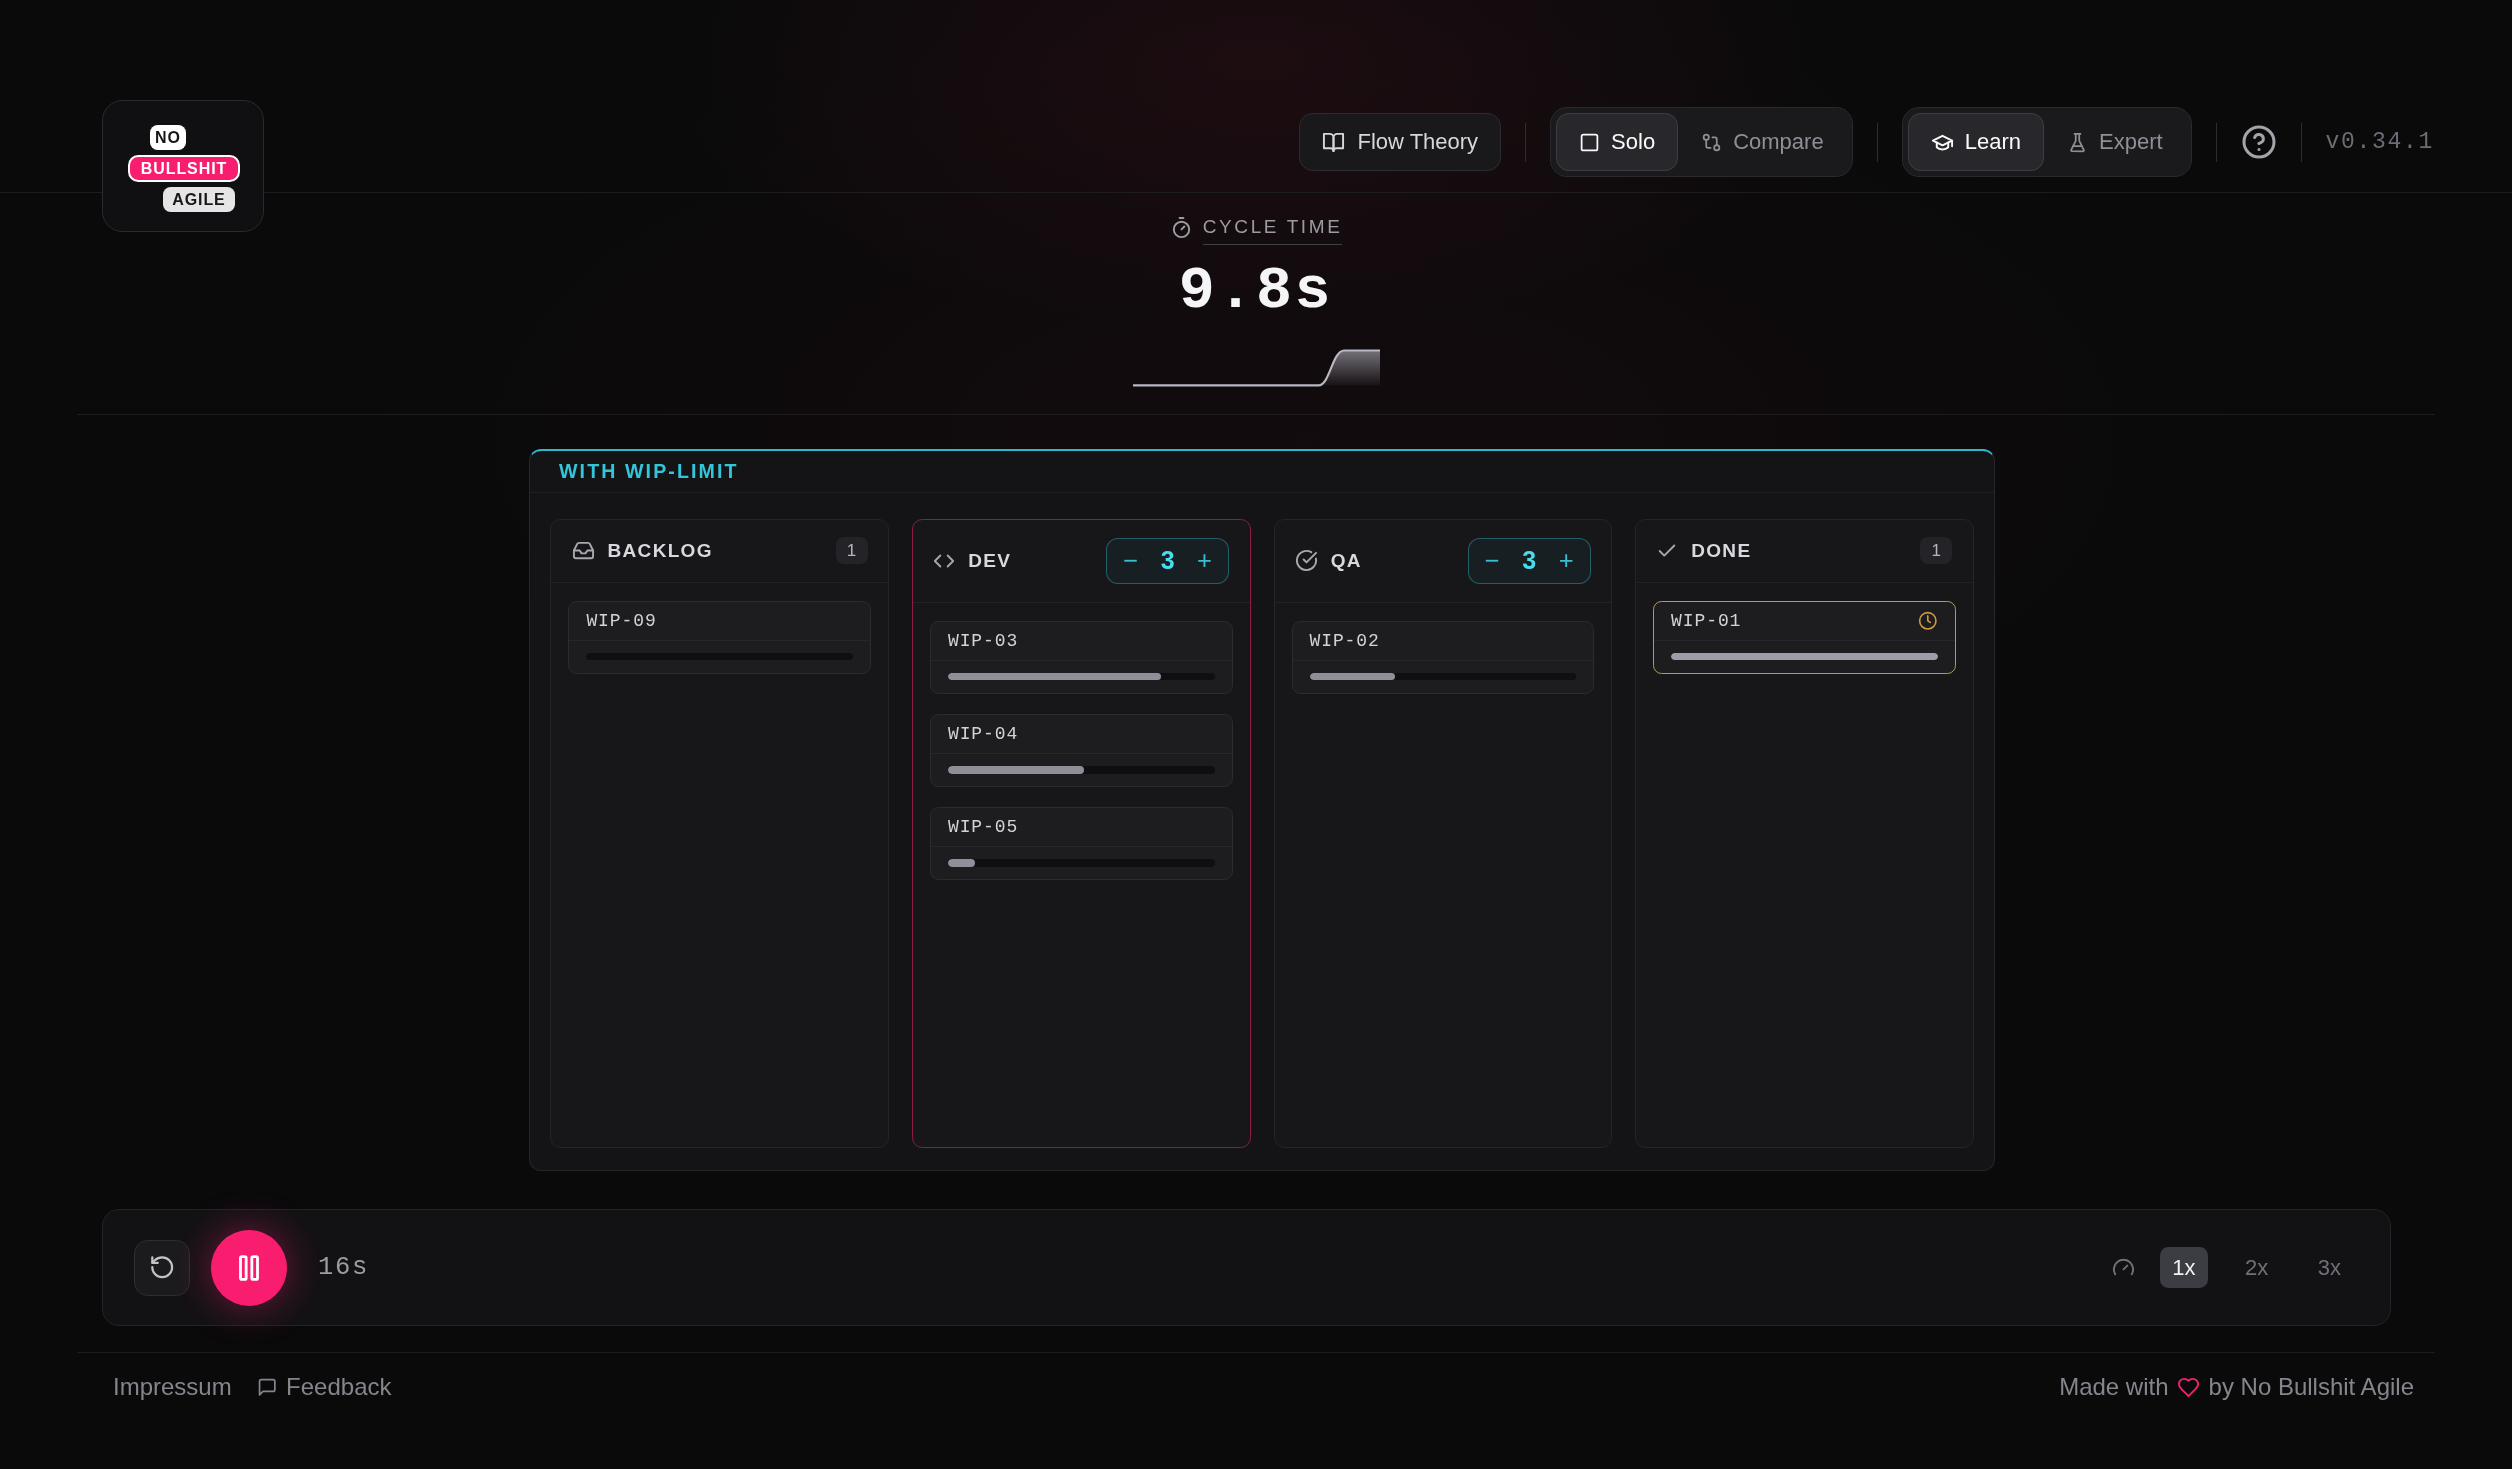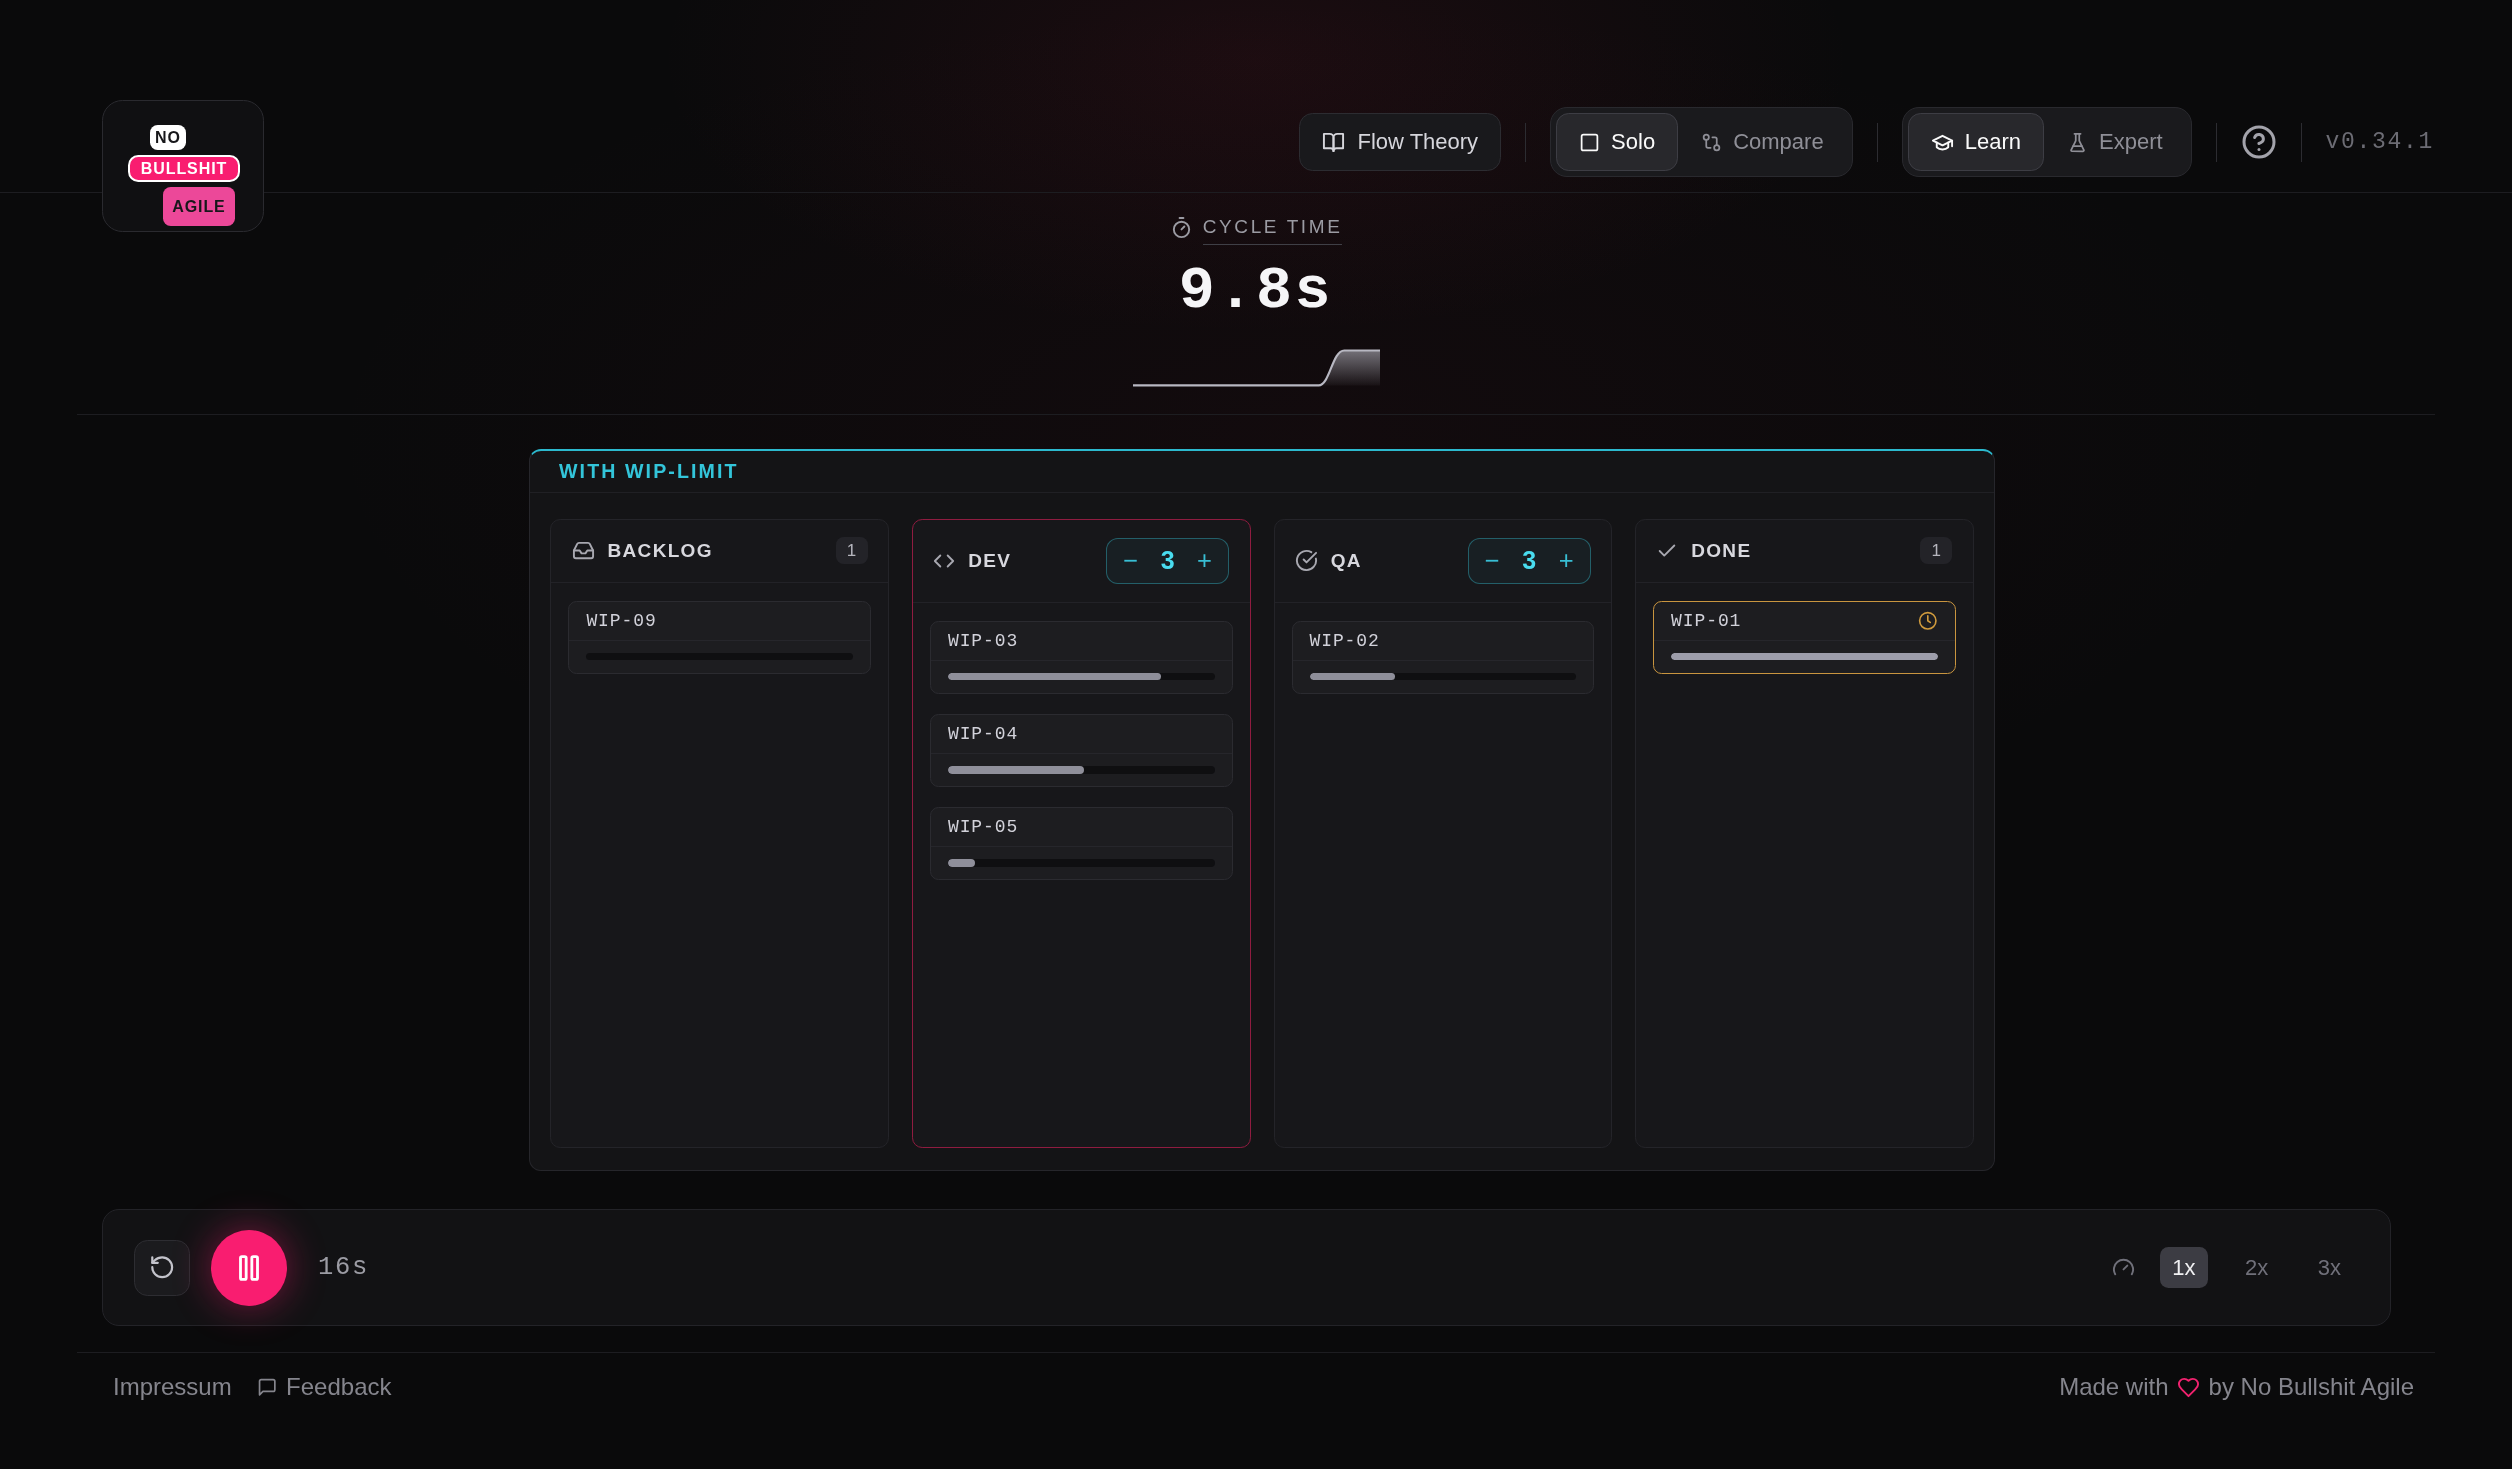--- a/index.html
+++ b/index.html
@@ -19,21 +19,21 @@
   
   .header-rule { position:absolute; left:0; right:0; top:192px; height:0.9px; background:#1d1d21; }
   .logo-card {
     position:absolute; left:102px; top:100px; width:162px; height:132px;
     background:#101012; border:0.9px solid #2a2a2f; border-radius:20.4px; z-index:2;
   }
   .logo-pill { position:absolute; display:flex; align-items:center; justify-content:center;
     font-weight:800; font-size:16px; letter-spacing:0.9px; border-radius:7.7px; }
   .logo-no       { left:47px; top:24px;  width:36px;  height:25px; background:#fff; color:#17171a; }
   .logo-bullshit { left:25px; top:54px;  width:112px; height:27px; background:#f91d70; color:#fff; border:2.6px solid #fff; border-radius:10.2px; }
-  .logo-agile    { left:60px; top:86px; width:72px;  height:39px; background:#ec4899; color:#17171a; }
+  .logo-agile    { left:60px; top:86px; width:72px;  height:25px; background:#e5e5e5; color:#17171a; }
 
   .nav { position:absolute; top:106px; right:78px; height:72px; display:flex; align-items:center; gap:24px; }
   .nav-divider { width:0.9px; height:39px; background:#2c2c31; }
   .nav-btn {
     display:flex; align-items:center; gap:12px; height:58px; padding:0 22px;
     background:#19191c; border:0.9px solid #2c2c31; border-radius:13.6px;
     color:#d6d6dc; font-size:22px; cursor:pointer;
   }
   .seg-group { display:flex; align-items:center; height:70px; padding:5.1px;
     background:#1a1a1d; border:0.9px solid #29292e; border-radius:17px; }

